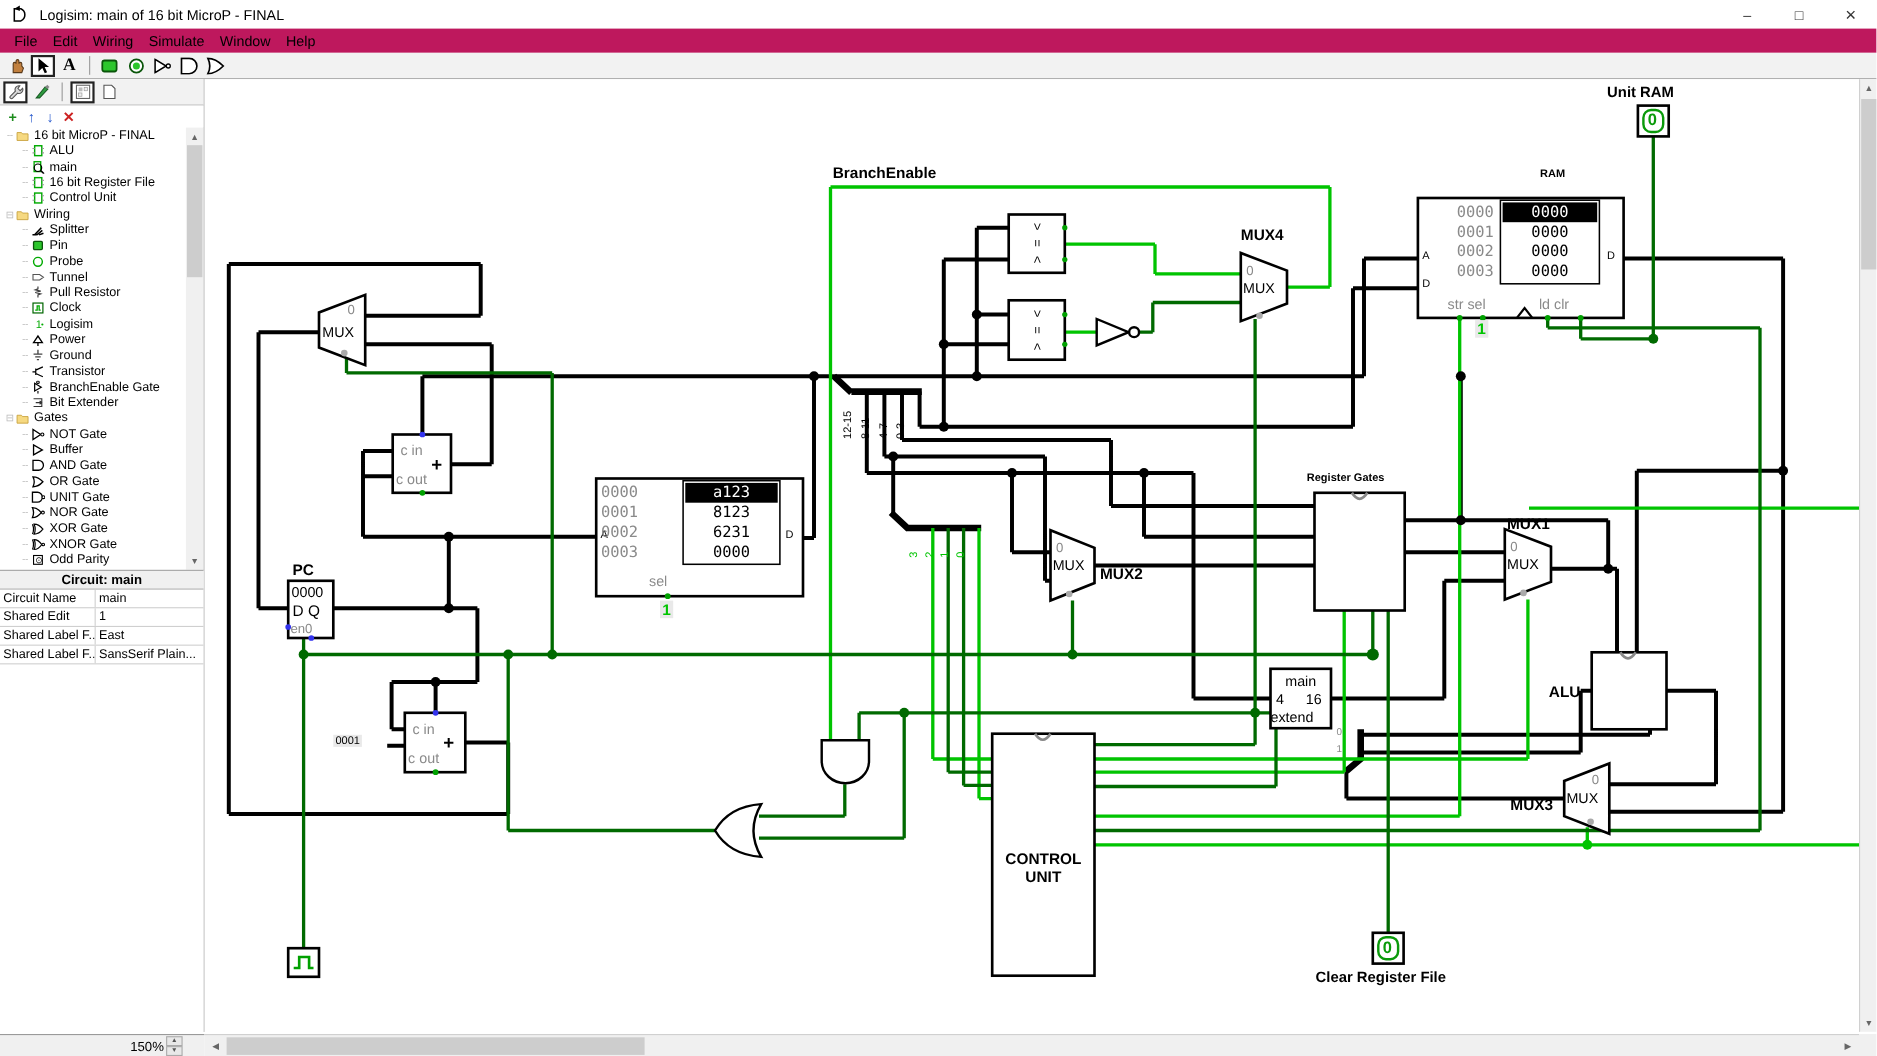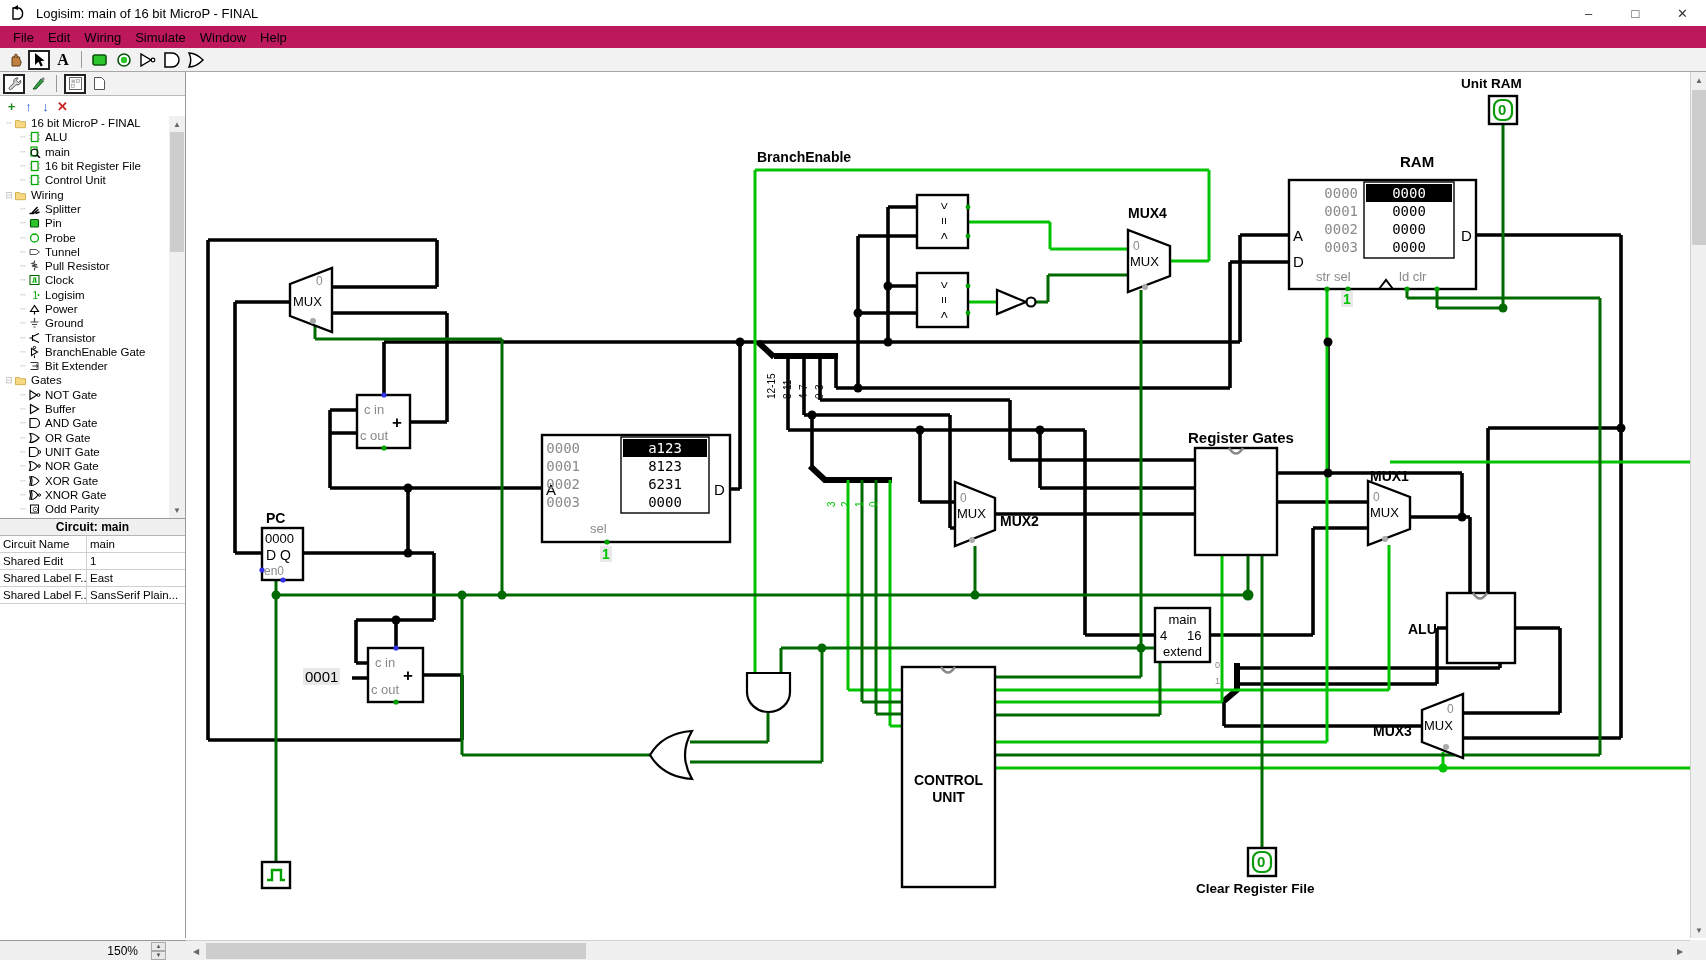--- a/index.html
+++ b/index.html
@@ -31,37 +31,37 @@
   .tguide { color:#bbb; font-size:9px; width:10px; flex:none; text-align:center; }
   #tree-scroll { position:absolute; left:169px; top:44px; width:16px; height:402px; background:#f0f0f0; }
   .sarrow { position:absolute; left:0; width:16px; height:16px; color:#666; font-size:8px; display:flex; align-items:center; justify-content:center; }
   .sthumb { position:absolute; background:#cdcdcd; }
   #props { position:absolute; left:0; top:446px; width:185px; height:420px; border-top:1px solid #9a9a9a; background:#fff; }
   #props-header { height:17px; background:#f0f0f0; border-bottom:1px solid #b5b5b5; text-align:center; font-weight:bold; font-size:12px; line-height:17px; }
   .prow { display:flex; height:17px; border-bottom:1px solid #cfcfcf; font-size:11.5px; }
   .prow .pk { width:87px; border-right:1px solid #cfcfcf; padding:2px 3px; overflow:hidden; white-space:nowrap; }
   .prow .pv { flex:1; padding:2px 3px; overflow:hidden; white-space:nowrap; }
   #zoombar { position:absolute; left:0; top:868px; width:186px; height:20px; background:#f0f0f0; border-top:1px solid #9a9a9a; display:flex; align-items:center; justify-content:flex-end; }
-  #zoomval { font-size:12px; margin-right:13px; }
+  #zoomval { font-size:12px; margin-right:2px; }
   #zoomspin { width:15px; height:17px; display:flex; flex-direction:column; margin-right:20px; }
   #zoomspin div { flex:1; border:1px solid #aaa; background:#e8e8e8; font-size:6px; color:#555; text-align:center; line-height:7px; }
 
   
   #canvas { position:absolute; left:186px; top:72px; width:1504px; height:866px; background:#fff; }
   #wires-svg { position:absolute; left:0; top:0; width:1706px; height:960px; pointer-events:none; }
   .wb { stroke:#000; stroke-width:3.6px; fill:none; }
   .wg { stroke:var(--c-on); stroke-width:3px; fill:none; }
   .wd { stroke:var(--c-off); stroke-width:3px; fill:none; }
   .thick { stroke-width:6px; }
   .comp { fill:#fff; stroke:#000; stroke-width:2.4px; }
   .gate { fill:#fff; stroke:#000; stroke-width:2.2px; }
 
   .lbl { position:absolute; white-space:nowrap; font-size:13px; z-index:5; }
   .b { font-weight:bold; }
-  .f14 { font-size:14px; } .f15 { font-size:15px; } .f12 { font-size:12px; } .f10 { font-size:10px; } .f9 { font-size:9px; }
+  .f14 { font-size:14px; } .f15 { font-size:10px; } .f12 { font-size:12px; } .f10 { font-size:10px; } .f9 { font-size:9px; }
   .gray { color:#8a8a8a; }
   .green { color:var(--c-on); }
   .cbg { background:#e9e9e9; padding:0 2px; }
   .rot { transform:rotate(-90deg); transform-origin:0 100%; }
   .memrow { position:absolute; font-family:"DejaVu Sans Mono",monospace; font-size:14px; line-height:18px; z-index:5; }
   .mem-addr { color:#8a8a8a; text-align:right; }
   .mem-val { text-align:center; }
   .mem-hl { background:#000; color:#fff; }
   .pinval { position:absolute; font-weight:bold; font-size:15px; color:#0a9a0a; z-index:6; }
 
@@ -647,21 +647,21 @@
   <div class="pinval" style="left:1257px; top:853px;">0</div>
 
   <div class="lbl b f15" style="left:1188px; top:429px;">Register Gates</div>
   <div class="lbl b f14" style="left:1408px; top:621px;">ALU</div>
   <div class="lbl b f14" style="left:902px; top:772px; width:93px; text-align:center;">CONTROL</div>
   <div class="lbl b f14" style="left:902px; top:789px; width:93px; text-align:center;">UNIT</div>
 
   <div class="lbl" style="left:1155px; top:612px; width:55px; text-align:center;">main</div>
   <div class="lbl" style="left:1160px; top:628px;">4</div>
   <div class="lbl" style="left:1187px; top:628px;">16</div>
-  <div class="lbl" style="left:1155px; top:644px; width:55px; text-align:center;">extend</div>
+  <div class="lbl" style="left:1155px; top:644px; width:55px; ">extend</div>
 
   <div class="lbl rot f10" style="left:777px; top:388px; width:40px;">12-15</div>
   <div class="lbl rot f10" style="left:793px; top:388px; width:40px;">8-11</div>
   <div class="lbl rot f10" style="left:809px; top:388px; width:40px;">4-7</div>
   <div class="lbl rot f10" style="left:825px; top:388px; width:40px;">0-3</div>
   <div class="lbl rot f10 green" style="left:837px; top:496px; width:26px;">3</div>
   <div class="lbl rot f10 green" style="left:851px; top:496px; width:26px;">2</div>
   <div class="lbl rot f10 green" style="left:865px; top:496px; width:26px;">1</div>
   <div class="lbl rot f10 green" style="left:879px; top:496px; width:26px;">0</div>
   <div class="lbl gray f9" style="left:1215px; top:660px;">0</div>

